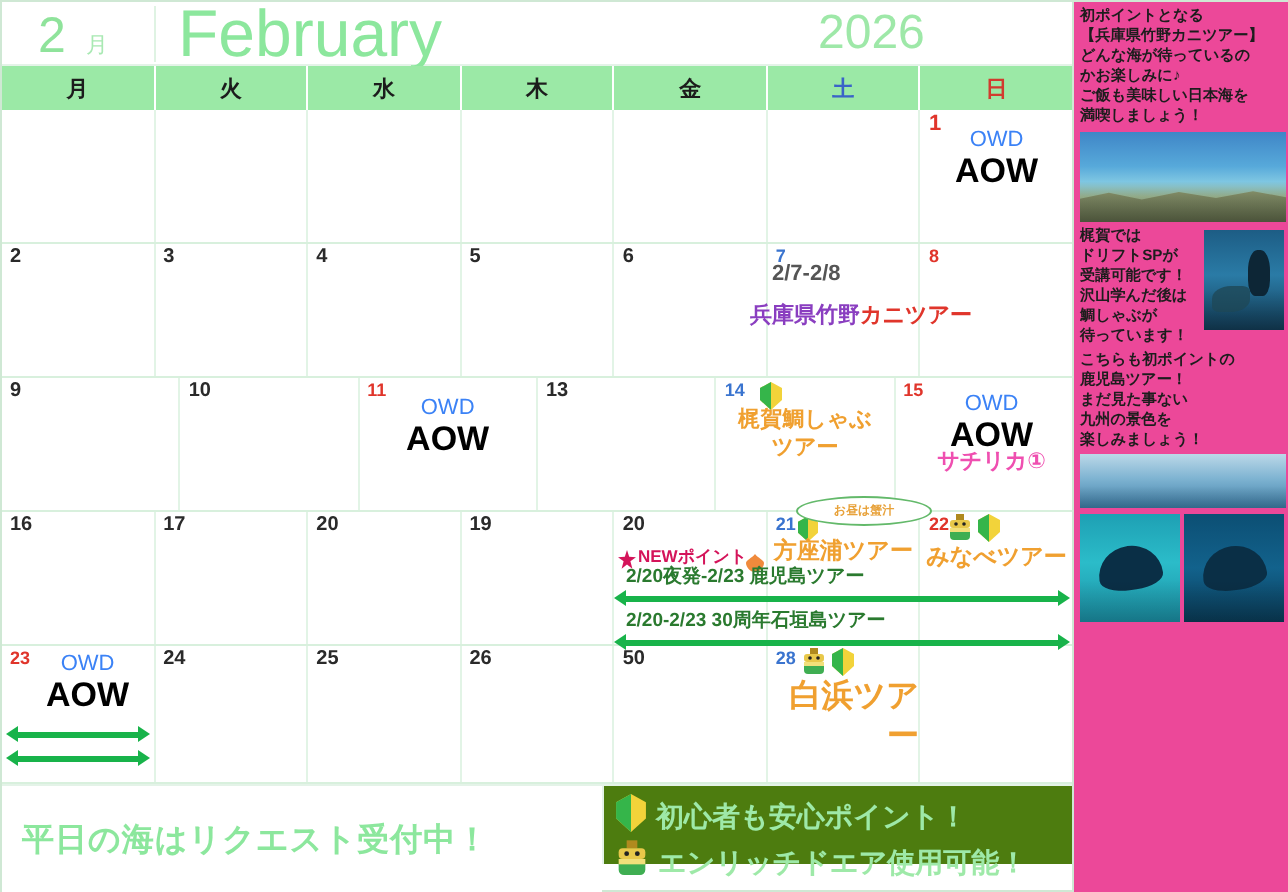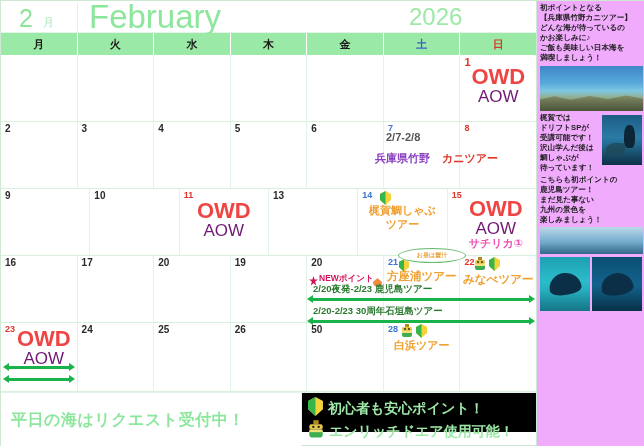--- a/index.html
+++ b/index.html
@@ -90,22 +90,22 @@
   }
   .daynum.sat { color: #3a74cf; }
   .daynum.sun { color: #e0352b; font-size: 11px; }
   .daynum.sm { font-size: 9px; }
 
   
   .owdaow {
     position: absolute; left: 0; right: 0; top: 10px;
     text-align: center; line-height: 1.05;
   }
-  .owd { font-size: 22px; font-weight: bold; color: #ef4444; display:block; }
-  .aow { font-size: 17px; font-weight: normal; color: #701a75; display:block; }
+  .owd { font-size: 11px; font-weight: normal; color: #3b82f6; display:block; }
+  .aow { font-size: 17px; font-weight: bold; color: #000000; display:block; }
   .owdaow.shift { top: 8px; }
   .sachi {
     display:block; font-size: 11px; font-weight: bold; color: #ef4fb0;
     margin-top: 0px;
   }
 
   
   .tourtxt {
     position: absolute; left: 0; right: 0;
     text-align: center;
@@ -170,35 +170,35 @@
   .banner-left {
     position: absolute; left: 0; top: 391px; width: 300px; height: 55px;
     background: #ffffff; border-top: 1px solid #e4f3e8;
     display: flex; align-items: center; padding-left: 10px;
   }
   .banner-left-txt {
     font-size: 16px; font-weight: bold; color: #8ce79d; letter-spacing: 0.5px;
   }
   .banner-right {
     position: absolute; left: 300px; top: 391px; width: 235px; height: 40px;
-    background: #000000; border-top: 1px solid #e4f3e8; border-left: 1px solid #e4f3e8;
+    background: #4d7c0f; border-top: 1px solid #e4f3e8; border-left: 1px solid #e4f3e8;
     padding: 4px 0 0 6px;
   }
   .blegend {
     display: flex; align-items: center; gap: 5px;
     height: 23px;
   }
   .blegend-txt {
     font-size: 14px; font-weight: bold; color: #9ee9a8;
   }
 
   
   .side {
     position: absolute; left: 535px; top: 0; width: 109px; height: 446px;
-    background: #f0abfc;
+    background: #ec4899;
     border-left: 1px solid #cfe8d4;
     padding: 2px 3px;
   }
   .side-block { margin-bottom: 2px; }
   .side-txt {
     font-size: 7.6px; font-weight: bold; color: #1d1d1d;
     line-height: 1.32; white-space: pre-line;
   }
   .ph { position: relative; overflow: hidden; border: 0; }
   .ph.sea {
@@ -424,28 +424,28 @@
             <circle cx="4" cy="5" r="0.9" fill="#222"></circle>
             <circle cx="8" cy="5" r="0.9" fill="#222"></circle>
           </svg>
         </span>
         <span class="ico ico-leaf" style="position:absolute;left:32px;top:1px;">
           <svg viewBox="0 0 11 14" width="11" height="14">
             <path d="M5.5 0 L11 3 L11 9 L5.5 14 L0 9 L0 3 Z" fill="#f2d33a"></path>
             <path d="M5.5 0 L5.5 14 L0 9 L0 3 Z" fill="#35b54a"></path>
           </svg>
         </span>
-        <div class="tourtxt c-orange" style="top:16px;font-size:11px;">白浜ツアー</div>
+        <div class="tourtxt c-orange" style="top:16px;font-size:16px;text-align:right;">白浜ツアー</div>
       </div>
       <div class="cell"></div>
     </div>
 
     <div class="spanlabel c-purple" style="left:385px;top:76px;color:#555;">2/7-2/8</div>
     <div class="spanlabel" style="left:374px;top:97px;">
-      <span class="c-purple">兵庫県竹野</span><span style="color:#e0352b;margin-left:12px;">カニツアー</span>
+      <span class="c-purple">兵庫県竹野</span><span style="color:#e0352b;">カニツアー</span>
     </div>
 
     <div class="oval" style="left:397px;top:193px;width:68px;height:15px;">お昼は蟹汁</div>
 
     <div class="newpt" style="left:318px;top:219px;">
       <span>NEWポイント</span>
     </div>
     <span class="ico" style="position:absolute;left:308px;top:217px;">
       <svg width="9" height="10" viewBox="0 0 9 10">
         <path d="M4.5 0 L5.6 3.4 L9 3.6 L6.2 5.6 L7.2 9.4 L4.5 7.2 L1.8 9.4 L2.8 5.6 L0 3.6 L3.4 3.4 Z" fill="#d4145a"></path>

